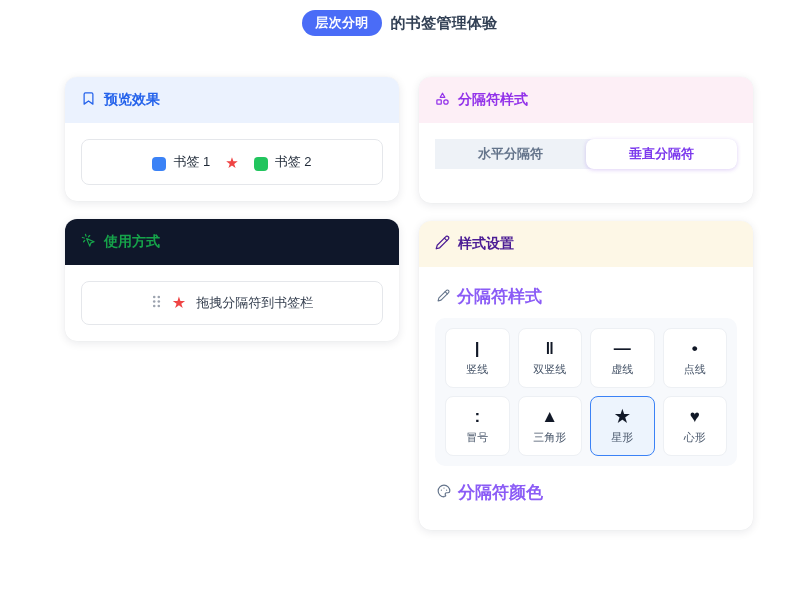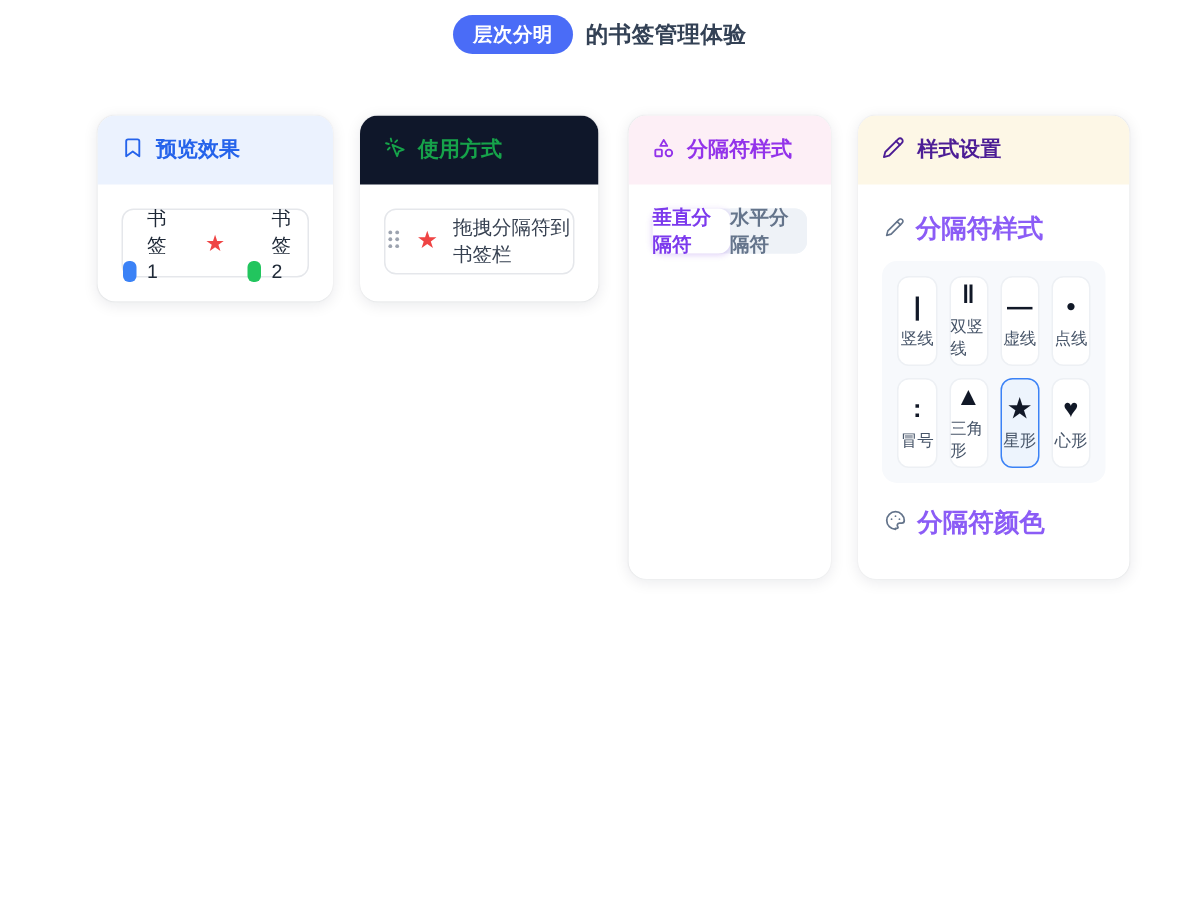--- a/index.html
+++ b/index.html
@@ -1,20 +1,20 @@
 <!DOCTYPE html>
 <html><head>
 <meta charset="utf-8">
 <style>
   * { box-sizing: border-box; margin: 0; padding: 0; }
   html, body { width: 800px; height: 607px; background: #ffffff; font-family: "Liberation Sans", sans-serif; overflow: hidden; }
   .hero { margin-top: 10px; display: flex; justify-content: center; align-items: center; gap: 9px; font-size: 15px; font-weight: bold; color: #334155; letter-spacing: .3px; }
   .hero-badge { background: #4a6cf7; color: #fff; font-size: 13px; font-weight: bold; padding: 4px 13px; border-radius: 999px; }
   .columns { display: flex; gap: 20px; padding: 41px 47px 0 65px; align-items: flex-start; }
-  .col { flex: 1; display: flex; gap: 18px; min-width: 0; }
+  .col { flex: 1; display: flex; flex-direction: column; gap: 18px; min-width: 0; }
   .card { background: #fff; border-radius: 12px; box-shadow: 0 2px 10px rgba(15,23,42,.09), 0 0 1px rgba(15,23,42,.08); overflow: hidden; }
   .card-head { display: flex; align-items: center; gap: 8px; padding: 14px 16px; font-size: 14px; font-weight: bold; }
   .head-blue  { background: #ebf2fe; color: #2563eb; }
   .head-green { background: #0f172a; color: #16a34a; }
   .head-pink  { background: #fdeff6; color: #9333ea; }
   .head-cream { background: #fdf7e6; color: #4c1d95; }
   .card-head svg { flex: 0 0 auto; }
   .card-body { padding: 16px; }
 
   .preview-bar { border: 1px solid #e5e7eb; border-radius: 8px; height: 46px; display: flex; align-items: center; justify-content: center; gap: 15px; font-size: 13px; color: #1f2937; font-weight: 500; background: #fff; }
@@ -112,22 +112,22 @@
       <header class="card-head head-pink">
         <span><svg width="15" height="15" viewBox="0 0 24 24" fill="none" stroke="currentColor" stroke-width="2" stroke-linecap="round" stroke-linejoin="round">
               <path d="M8.3 10h7.4L12 3.6z"></path>
               <rect x="3" y="14" width="7" height="7" rx="1"></rect>
               <circle cx="17.5" cy="17.5" r="3.5"></circle>
             </svg></span>
         <span>分隔符样式</span>
       </header>
       <div class="type-body">
         <div class="tab-group">
+          <div class="tab inactive">水平分隔符</div>
           <div class="tab active">垂直分隔符</div>
-          <div class="tab inactive">水平分隔符</div>
         </div>
       </div>
     </section>
 
     <section class="card">
       <header class="card-head head-cream">
         <span><svg width="15" height="15" viewBox="0 0 24 24" fill="none" stroke="currentColor" stroke-width="2" stroke-linecap="round" stroke-linejoin="round">
               <path d="M17 3a2.85 2.85 0 1 1 4 4L7.5 20.5 2 22l1.5-5.5z"></path>
               <path d="M15 5l4 4"></path>
             </svg></span>

